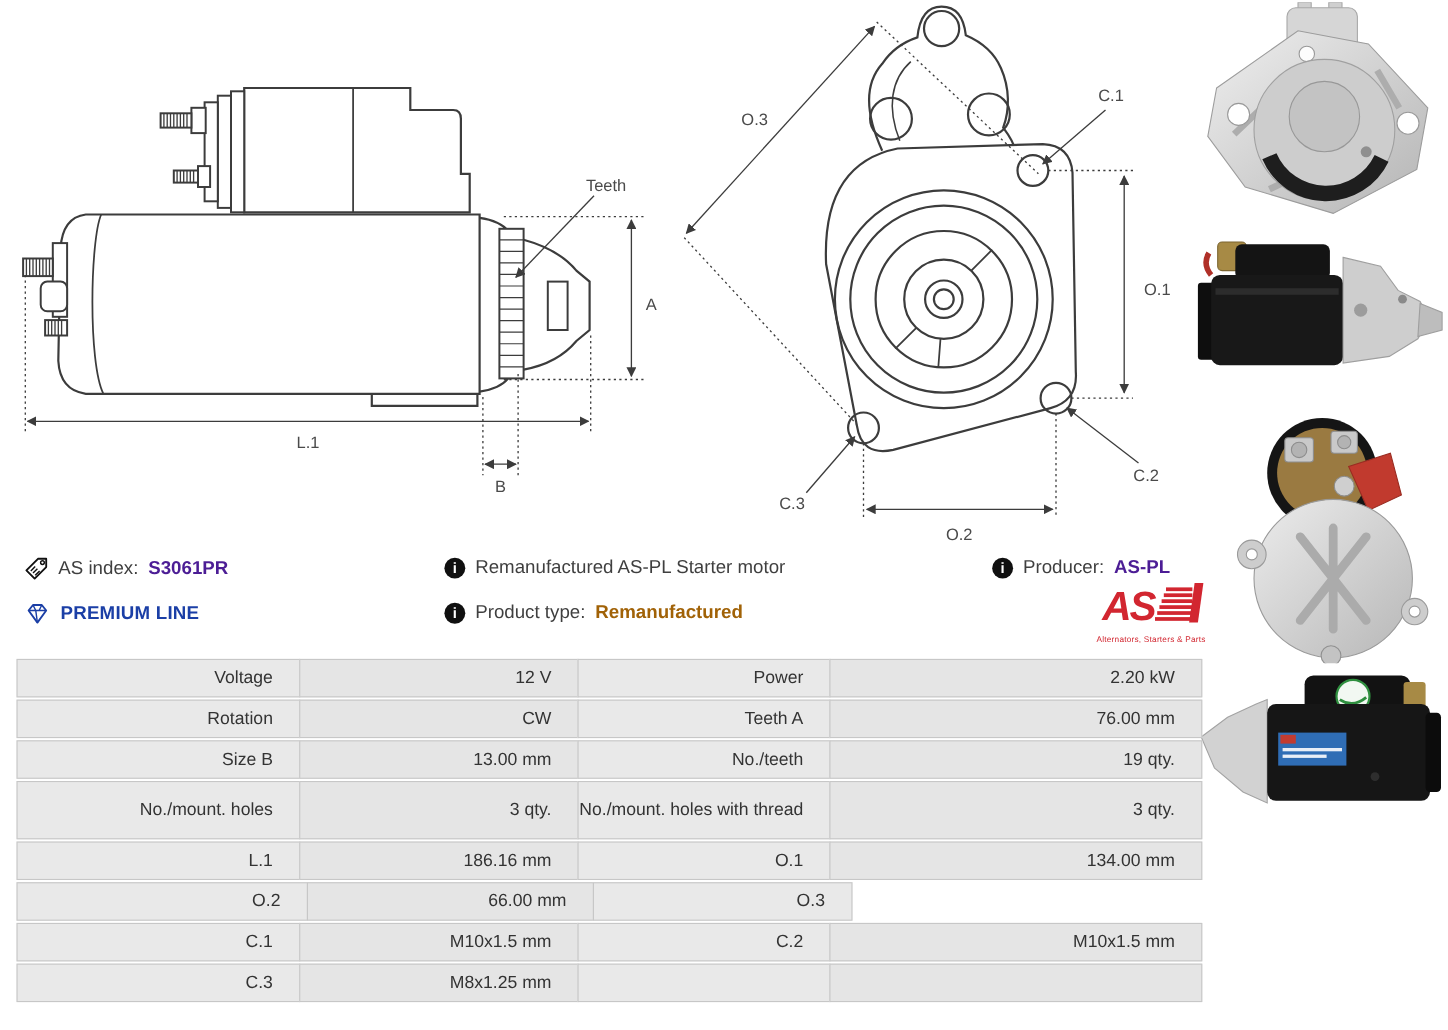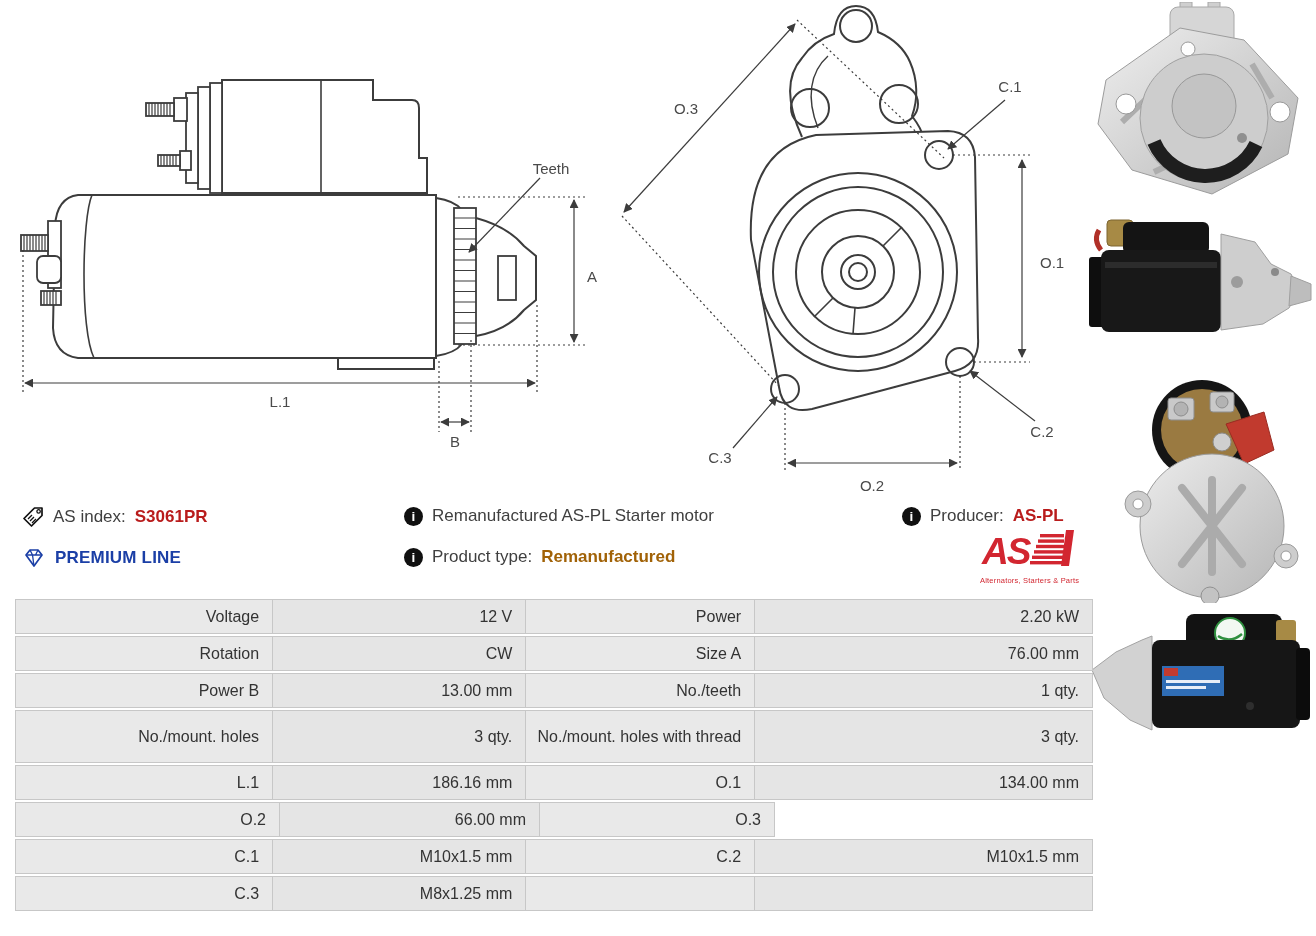--- a/index.html
+++ b/index.html
@@ -1,30 +1,30 @@
 <!DOCTYPE html>
 <html><head>
 <meta charset="utf-8">
 <style>
   html,body{margin:0;padding:0}
   body{width:1316px;height:936px;background:#fff;font-family:"Liberation Sans",sans-serif;position:relative;overflow:hidden}
   .abs{position:absolute}
   
   .meta-item{position:absolute;display:flex;align-items:center;gap:9px;font-size:17px;color:#3f3f3f;white-space:nowrap}
-  .meta-item b{color:#b91c1c;font-weight:700}
+  .meta-item b{color:#4c1d95;font-weight:700}
   .premium{color:#1b3fa6;font-weight:700;letter-spacing:.2px}
   .green{color:#a16207;font-weight:700}
   .info-ic{width:19px;height:19px;min-width:19px;border-radius:50%;background:#101010;color:#fff;display:inline-flex;align-items:center;justify-content:center;font-size:13.5px;font-weight:700}
   
-  .aslogo{position:absolute;left:980px;top:530px;width:116px;text-align:left}
+  .aslogo{position:absolute;left:980px;top:530px;width:116px;text-align:right}
   .aslogo .sub{font-size:7.5px;color:#d22630;letter-spacing:.2px;margin-top:0;white-space:nowrap}
   
   .spec{position:absolute;left:15px;top:599px;width:1078px}
   .srow{display:flex;margin-bottom:2px}
-  .cell{box-sizing:border-box;height:35px;border:1px solid #c7c7c7;display:flex;align-items:center;justify-content:flex-end;padding-right:13px;font-size:16px;color:#333;white-space:nowrap}
+  .cell{box-sizing:border-box;height:35px;border:1px solid #c7c7c7;display:flex;align-items:center;justify-content:flex-end;padding-right:24px;font-size:16px;color:#333;white-space:nowrap}
   .cell+.cell{margin-left:-1px}
   .lab{background:#e9e9e9}
   .val{background:#e5e5e5}
   .c0{width:265px}.c1{width:261px}.c2{width:236px}.c3{width:348px}
   .srow.tall .cell{height:53px}
   .wrap2{max-width:208px;text-align:right;line-height:1.2;white-space:normal}
   
   .dimt{font-size:15px;fill:#4a4a4a;font-family:"Liberation Sans",sans-serif}
 </style>
 </head>
@@ -265,28 +265,28 @@
 <div class="spec">
   <div class="srow">
     <div class="cell lab c0">Voltage</div>
     <div class="cell val c1">12 V</div>
     <div class="cell lab c2">Power</div>
     <div class="cell val c3">2.20 kW</div>
   </div>
   <div class="srow">
     <div class="cell lab c0">Rotation</div>
     <div class="cell val c1">CW</div>
-    <div class="cell lab c2">Size A</div>
+    <div class="cell lab c2">Teeth A</div>
     <div class="cell val c3">76.00 mm</div>
   </div>
   <div class="srow">
-    <div class="cell lab c0">Power B</div>
+    <div class="cell lab c0">Size B</div>
     <div class="cell val c1">13.00 mm</div>
     <div class="cell lab c2">No./teeth</div>
-    <div class="cell val c3">1 qty.</div>
+    <div class="cell val c3">19 qty.</div>
   </div>
   <div class="srow tall">
     <div class="cell lab c0">No./mount. holes</div>
     <div class="cell val c1">3 qty.</div>
     <div class="cell lab c2">
         <span class="wrap2">No./mount. holes with thread</span>
       </div>
     <div class="cell val c3">3 qty.</div>
   </div>
   <div class="srow">

